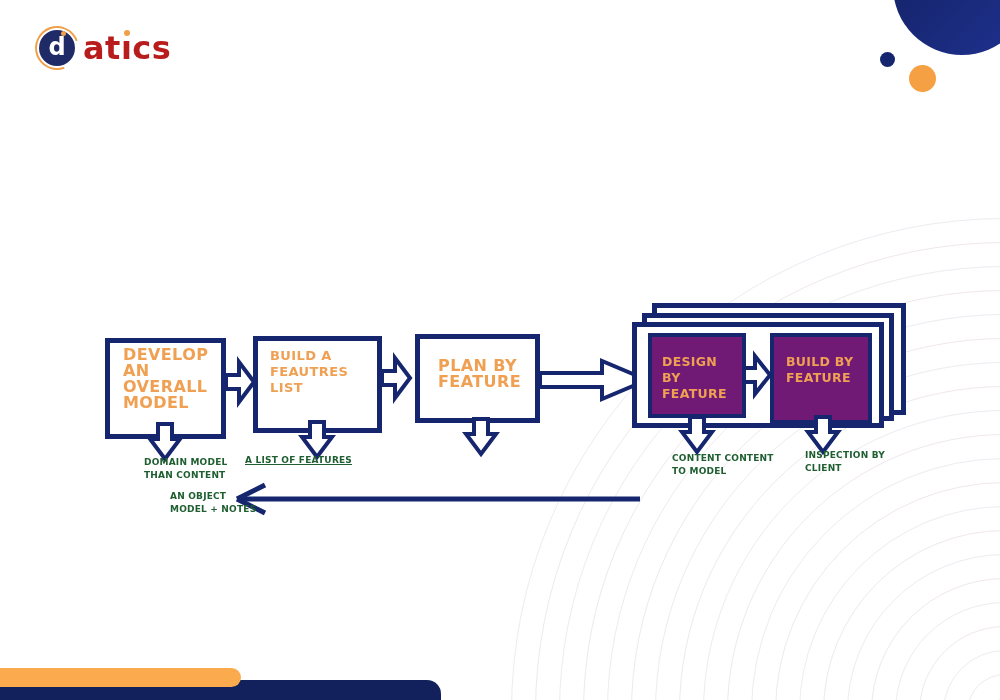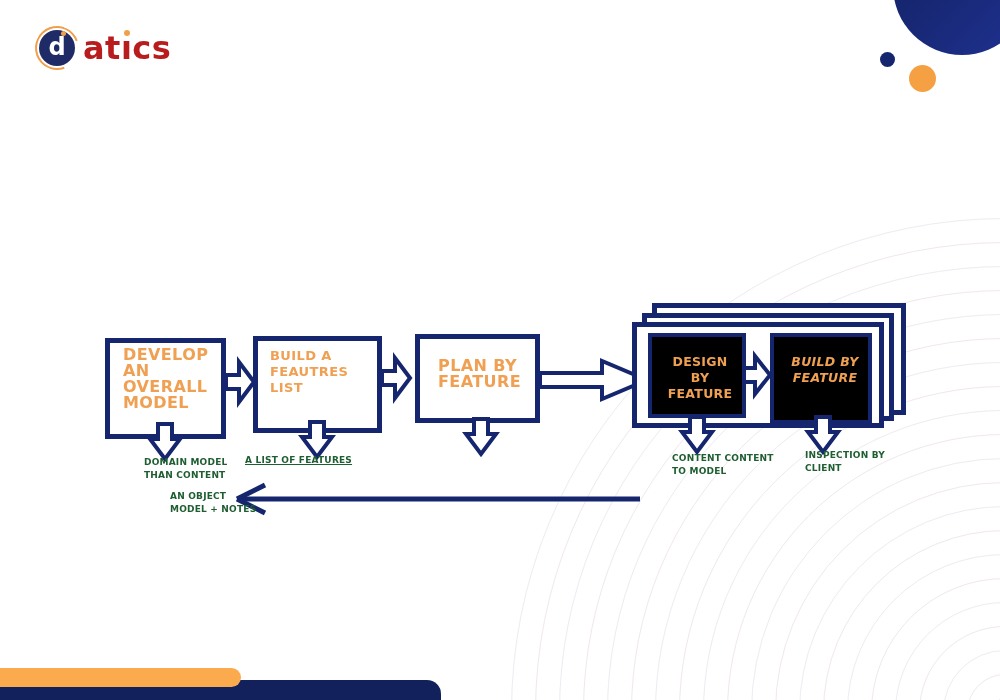--- a/index.html
+++ b/index.html
@@ -43,22 +43,22 @@
     font-family:"Liberation Sans",sans-serif;font-size:37px;font-weight:bold;letter-spacing:0.2px;}
   .title .dark{color:var(--title-dark);margin-right:8px;}
   .title .accent{color:var(--orange);}
 
   
   .diagram{position:absolute;inset:0;z-index:3;}
   .fbox{position:absolute;background:#fff;border:5px solid var(--navy);
     color:var(--box-text);font-weight:bold;letter-spacing:0.4px;}
   .fbox .lbl{white-space:pre-line;}
   .stackrect{position:absolute;background:#fff;border:5px solid var(--navy);}
-  .ibox{position:absolute;background:#000000;border:4px solid var(--navy);
-    color:var(--box-text);font-weight:bold;letter-spacing:0.3px;text-align:center;}
+  .ibox{position:absolute;background:#701a75;border:4px solid var(--navy);
+    color:var(--box-text);font-weight:bold;letter-spacing:0.3px;}
   .arrow-svg{position:absolute;overflow:visible;}
   .note{position:absolute;color:var(--green);font-size:9px;font-weight:bold;
     line-height:13px;letter-spacing:0.2px;white-space:pre-line;}
 
   
   .bar{position:absolute;z-index:2;}
   .bar-navy{left:0;top:680px;width:441px;height:20px;background:var(--bar-navy);border-radius:0 14px 0 0;}
   .bar-orange{left:0;top:668px;width:241px;height:19px;background:var(--bar-orange);border-radius:0 10px 10px 0;}
 </style>
 </head>
@@ -142,21 +142,21 @@
 
     <div class="ibox" style="left:648px;top:333px;width:98px;height:85px;font-size:12.5px;line-height:16px;padding:17px 4px 0 10px;">
       <div class="lbl" style="white-space:pre-line;">DESIGN BY
 FEATURE</div>
     </div>
 
     <svg class="arrow-svg" style="left:743px;top:353px;" width="30" height="44" viewBox="0 0 30 44">
       <polygon points="1,15 12,15 12,3 27,22 12,41 12,29 1,29" fill="#fff" stroke="#16266e" stroke-width="4" stroke-linejoin="miter"></polygon>
     </svg>
 
-    <div class="ibox" style="left:770px;top:333px;width:102px;height:91px;font-size:12.5px;line-height:16px;padding:17px 4px 0 12px;font-style:italic;">
+    <div class="ibox" style="left:770px;top:333px;width:102px;height:91px;font-size:12.5px;line-height:16px;padding:17px 4px 0 12px;">
       <div class="lbl" style="white-space:pre-line;">BUILD BY
 FEATURE</div>
     </div>
 
     <svg class="arrow-svg" style="left:148px;top:423px;" width="34" height="38" viewBox="0 0 34 38">
       <polygon points="10,1 24,1 24,16 32,16 17,36 2,16 10,16" fill="#fff" stroke="#16266e" stroke-width="4" stroke-linejoin="miter"></polygon>
     </svg>
     <svg class="arrow-svg" style="left:300px;top:421px;" width="34" height="38" viewBox="0 0 34 38">
       <polygon points="10,1 24,1 24,16 32,16 17,36 2,16 10,16" fill="#fff" stroke="#16266e" stroke-width="4" stroke-linejoin="miter"></polygon>
     </svg>

